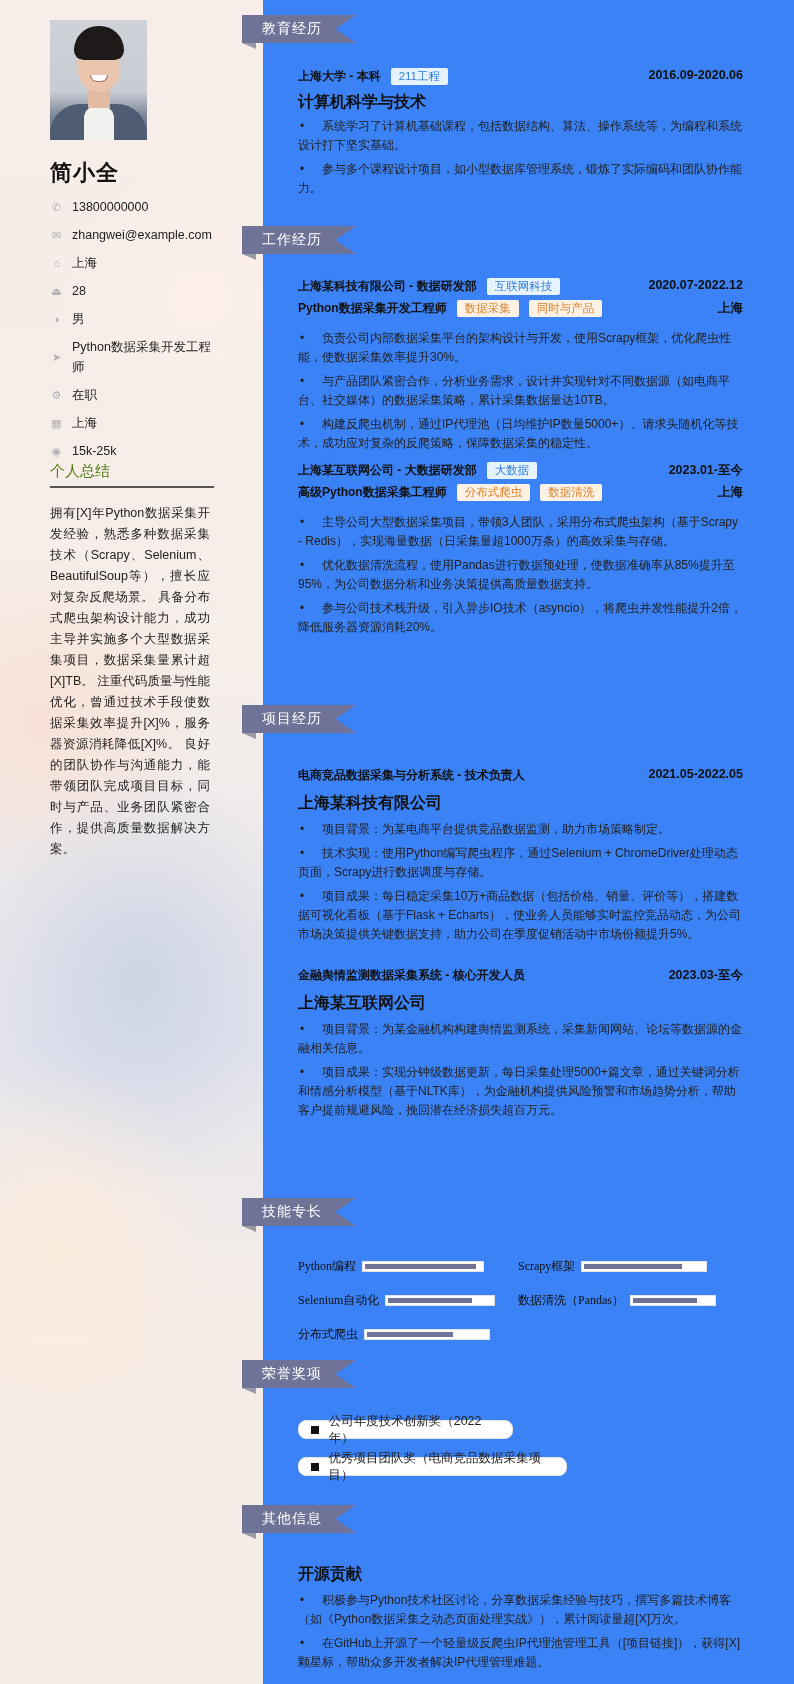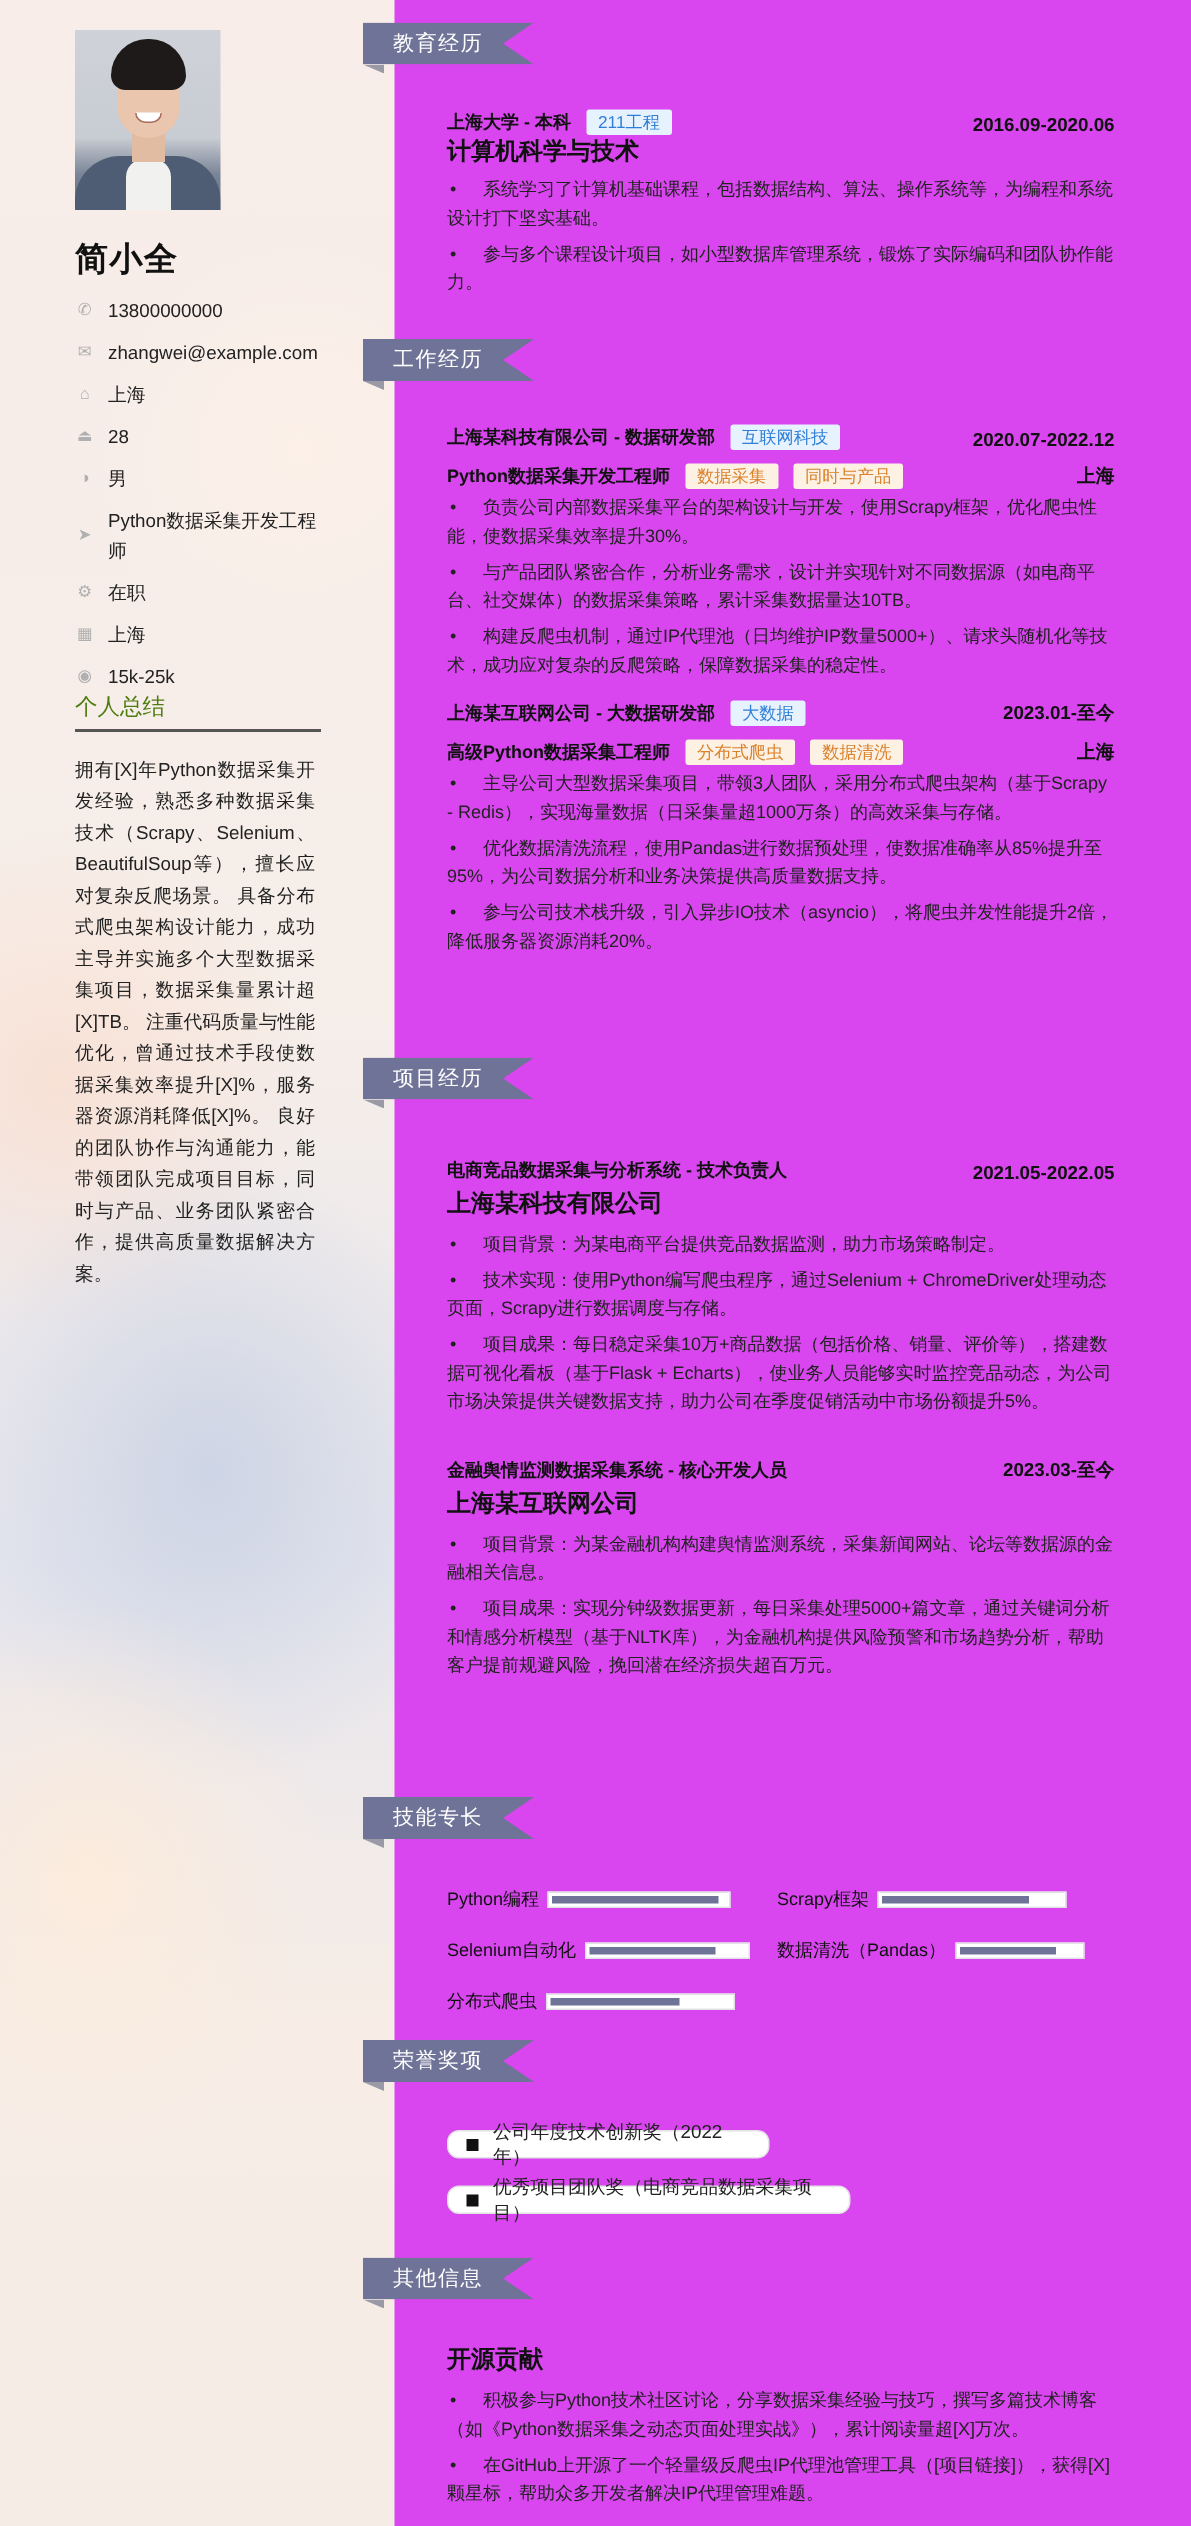--- a/index.html
+++ b/index.html
@@ -31,49 +31,49 @@
   .info-list { position:absolute; left:50px; top:197px; width:170px; }
   .info-item { display:flex; align-items:flex-start; font-size:12.5px; color:#222; line-height:20px; margin-bottom:8px; }
   .info-item .ic { width:13px; height:13px; margin-top:4px; margin-right:9px; flex:0 0 13px; color:#b0b0b0; font-size:11px; line-height:13px; text-align:center; }
   .info-item.tall .ic { margin-top:14px; }
   .summary-title { position:absolute; left:50px; top:462px; font-size:15px; color:#4d7c0f; }
   .summary-rule { position:absolute; left:50px; top:486px; width:164px; height:1.5px; background:#555; }
   .summary { position:absolute; left:50px; top:503px; width:160px; font-size:12.5px; line-height:21px; color:#222; text-align:justify; }
 
   .main {
     position:absolute; left:263px; top:0; width:531px; height:1684px;
-    background:#d946ef;
+    background:#3b82f6;
   }
   .ribbon { position:absolute; left:-21px; height:28px; width:114px; }
   .ribbon .body {
     position:absolute; left:0; top:0; height:28px; width:114px;
     background:#6f7397;
     clip-path: polygon(0 0, 100% 0, 82% 50%, 100% 100%, 0 100%);
   }
   .ribbon .fold {
     position:absolute; left:0; top:28px; width:14px; height:6px;
     background:#9a9aa6;
     clip-path: polygon(0 0, 100% 0, 100% 100%);
   }
   .ribbon .lbl { position:absolute; left:20px; top:5px; font-size:14px; color:#fff; letter-spacing:1px; }
 
   .entry { position:absolute; left:35px; width:445px; }
-  .row { display:flex; justify-content:space-between; align-items:flex-end; height:22px; }
+  .row { display:flex; justify-content:space-between; align-items:flex-start; height:22px; }
   .h { font-size:12px; font-weight:bold; color:#111; display:flex; align-items:center; }
   .date { font-size:12.5px; font-weight:bold; color:#111; }
   .tag { font-size:11.5px; font-weight:normal; padding:1px 8px; margin-left:10px; border-radius:2px; }
   .tag.blue { background:#e6f2fd; color:#2f7fd6; }
   .tag.orange { background:#fdf1e4; color:#d9822b; }
   .sub { font-size:16px; font-weight:bold; color:#111; height:24px; line-height:24px; }
   ul.bullets { list-style:none; margin-top:3px; }
   ul.bullets li { font-size:12px; line-height:19px; color:#222; margin-bottom:5px; text-indent:0; }
   ul.bullets li::before { content:"•"; display:inline-block; width:22px; text-align:left; padding-left:2px; }
 
   .skills { position:absolute; left:35px; top:1193px; width:445px; }
-  .skill { position:absolute; display:flex; align-items:center; font-size:12px; color:#111; }
+  .skill { position:absolute; display:flex; align-items:center; font-size:12px; color:#111;font-family:Liberation Serif, serif; }
   .bar { margin-left:6px; width:122px; height:11px; border:1px solid #e2e2e6; background:#fff; position:relative; }
   .bar .fill { position:absolute; left:2px; top:2px; height:5px; background:#6f7397; }
 
   .award { position:absolute; left:35px; height:19px; border:1px solid #e4e4e6; border-radius:8px; display:flex; align-items:center; padding:0 12px; font-size:12.5px; color:#222; background:#fff; }
   .award .sq { width:8px; height:8px; background:#111; margin-right:10px; }
 </style>
 </head>
 <body>
 
 <div class="sidebar">

